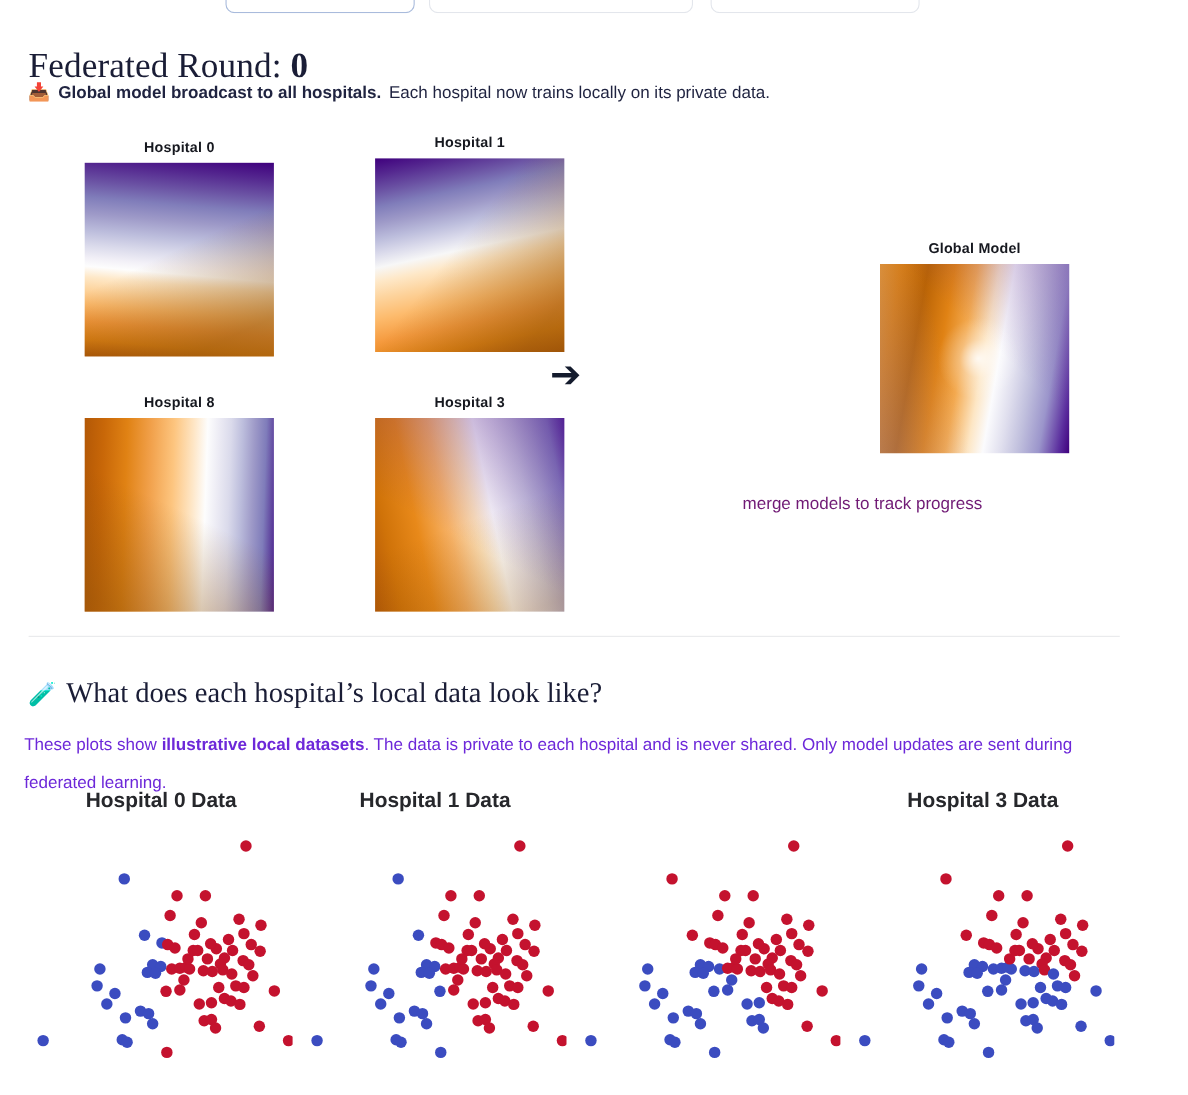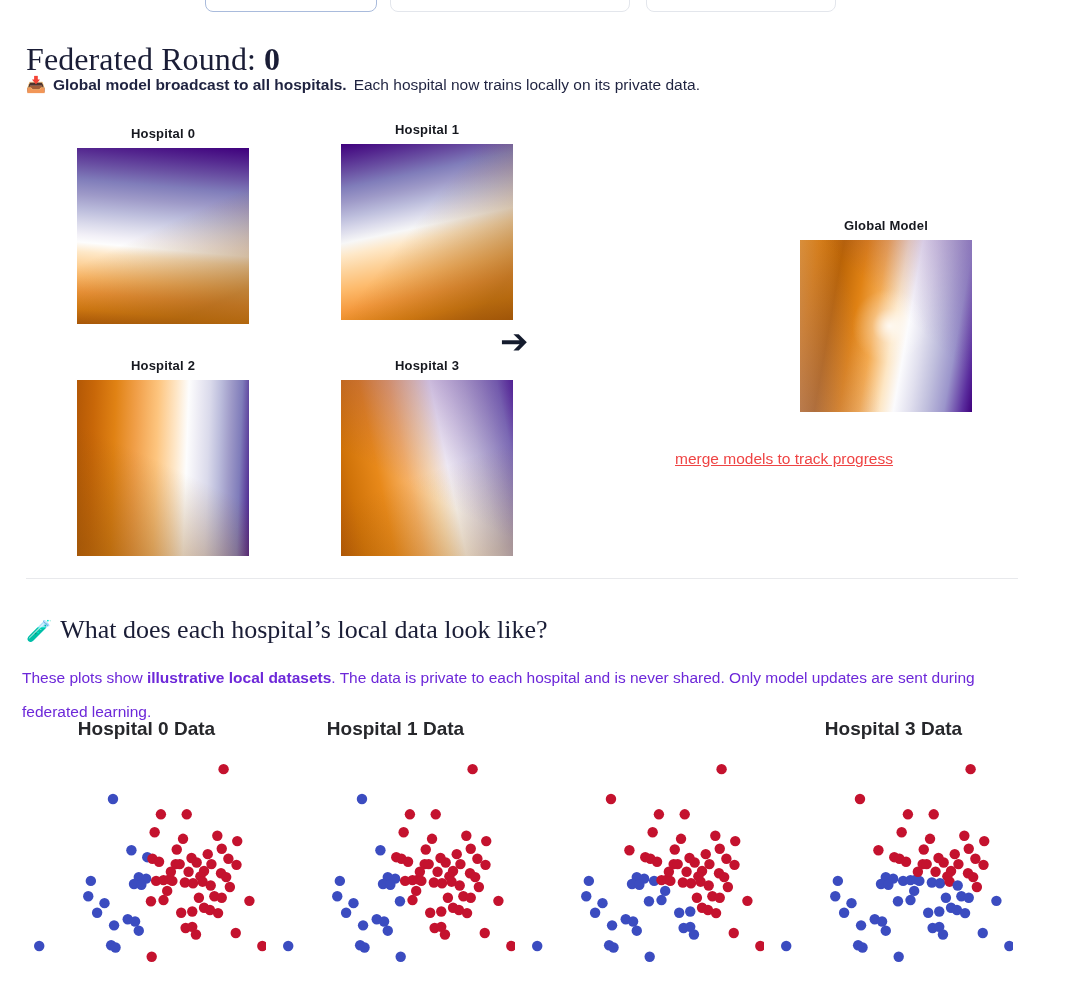--- a/index.html
+++ b/index.html
@@ -134,24 +134,23 @@
 
   .merge-arrow {
     position: absolute;
     font-size: 34px;
     color: #141b2d;
     line-height: 1;
   }
   .merge-caption {
     position: absolute;
     font-size: 15.5px;
-    color: #ef4444;
+    color: #701a75;
     text-align: center;
     white-space: nowrap;
-    text-decoration: underline;
   }
 
   
   .divider {
     position: absolute; left: 26px; top: 578px;
     width: 992px; height: 1px;
     background: #e8e9ec;
   }
 
   
@@ -224,21 +223,21 @@
     <div class="hm-title">Hospital 0</div>
     <div class="hm-img hm-h0"></div>
   </div>
 
   <div class="hm-cell" style="left:306px; top:4px;">
     <div class="hm-title">Hospital 1</div>
     <div class="hm-img hm-h1"></div>
   </div>
 
   <div class="hm-cell" style="left:42px; top:240px;">
-    <div class="hm-title">Hospital 2</div>
+    <div class="hm-title">Hospital 8</div>
     <div class="hm-img hm-h2"></div>
   </div>
 
   <div class="hm-cell" style="left:306px; top:240px;">
     <div class="hm-title">Hospital 3</div>
     <div class="hm-img hm-h3"></div>
   </div>
 
   <div class="merge-arrow" style="left:500px; top:206px;">➔</div>
 

